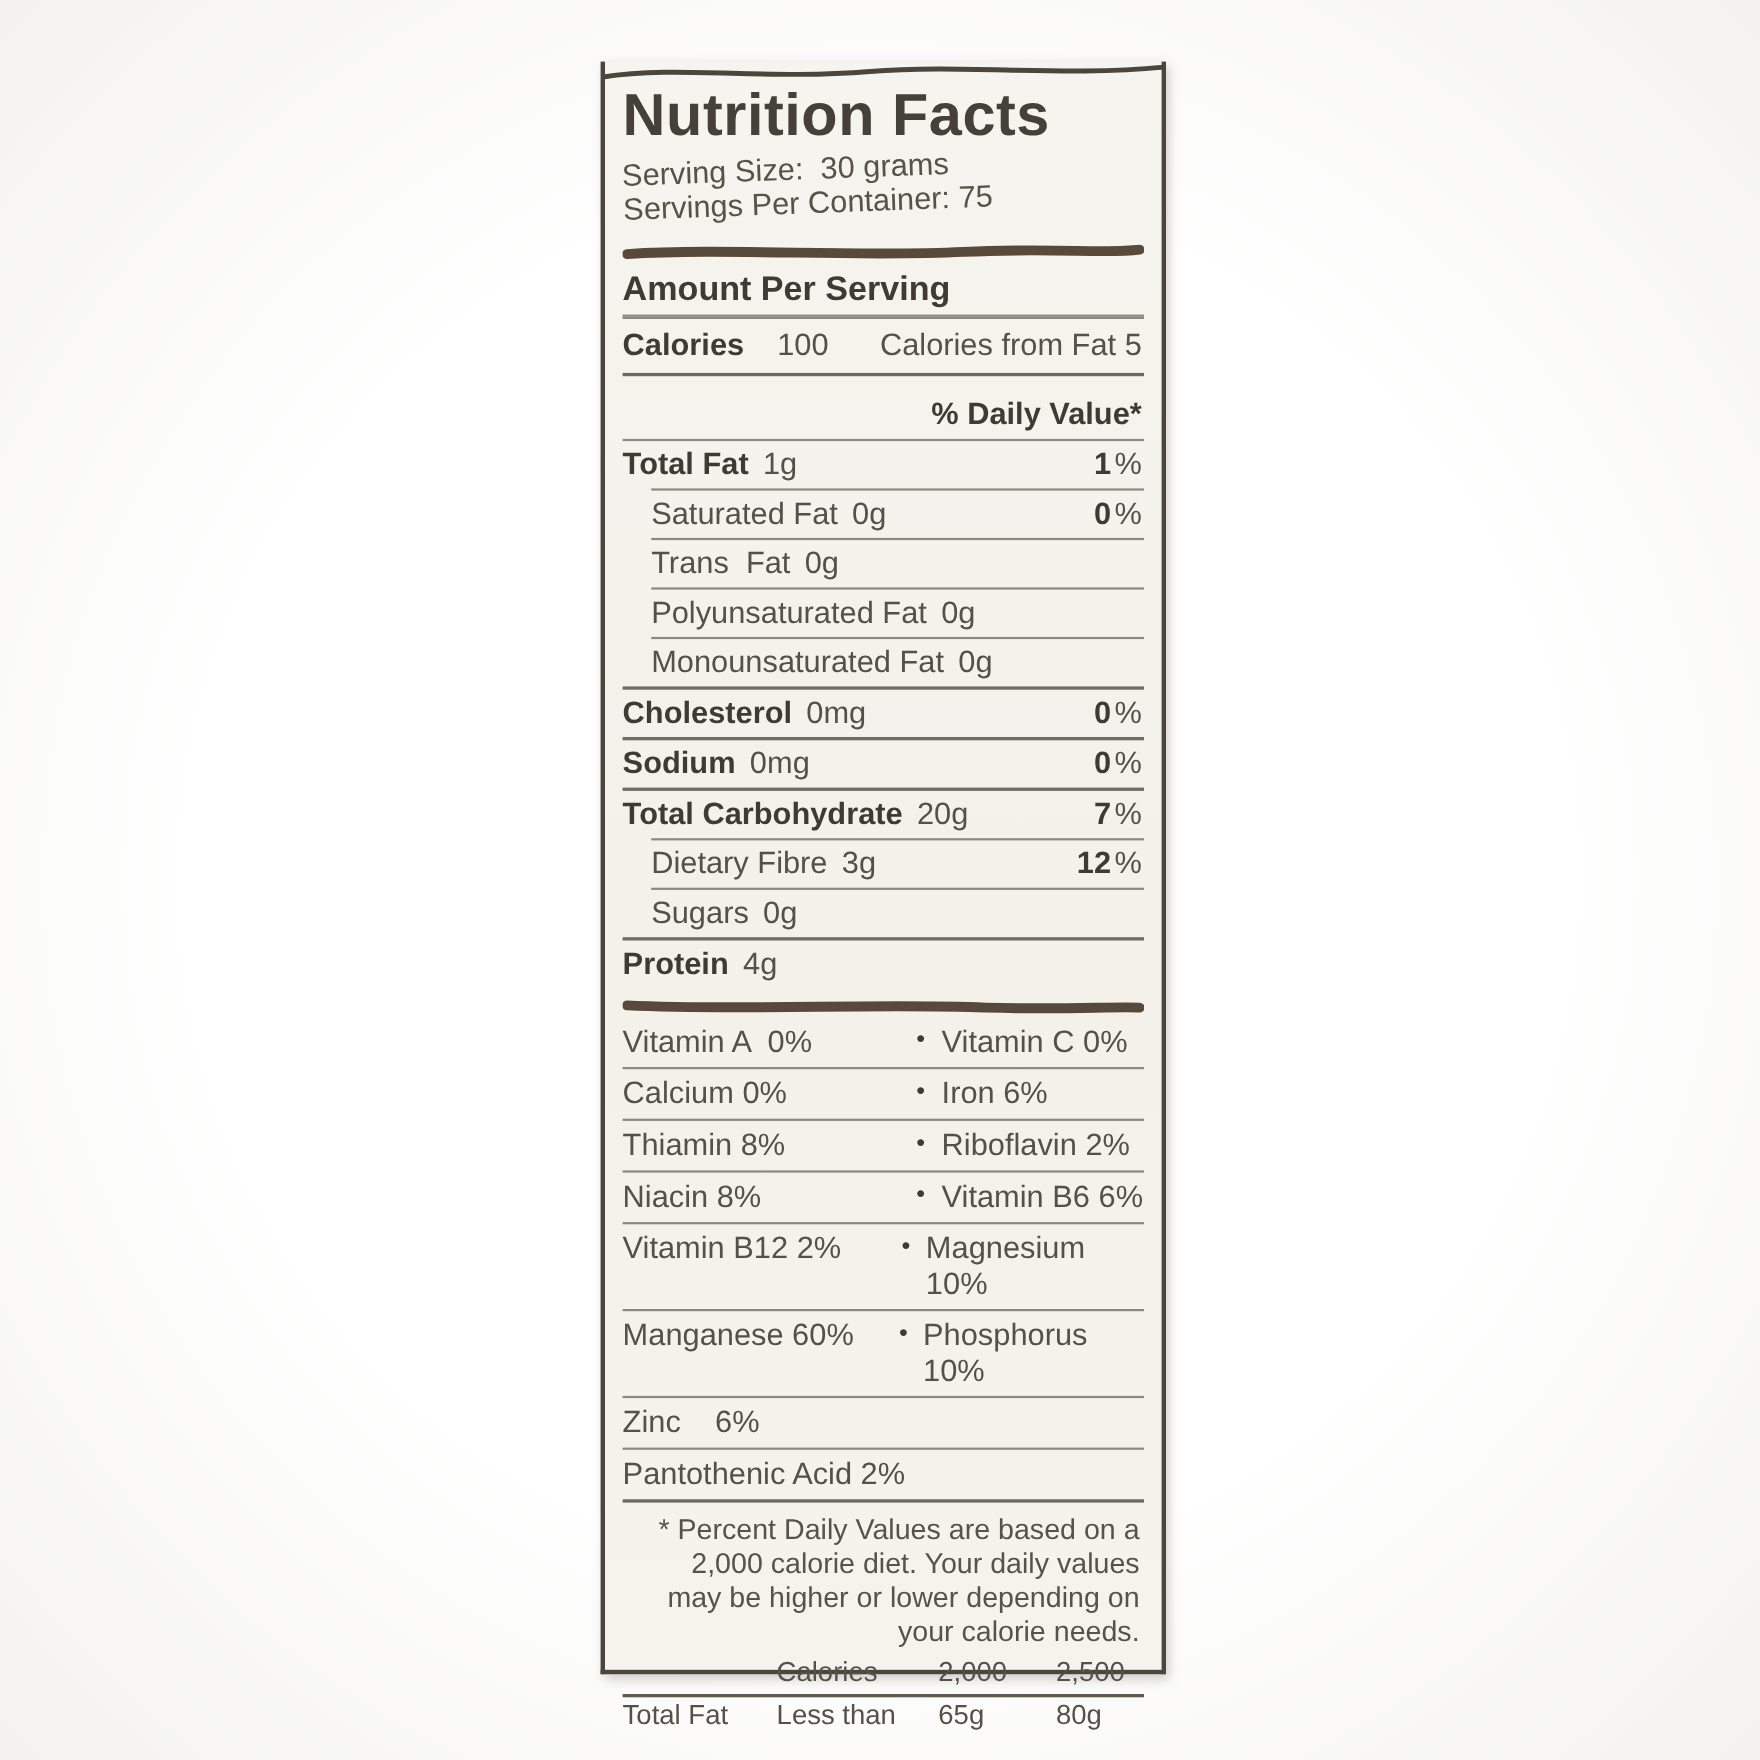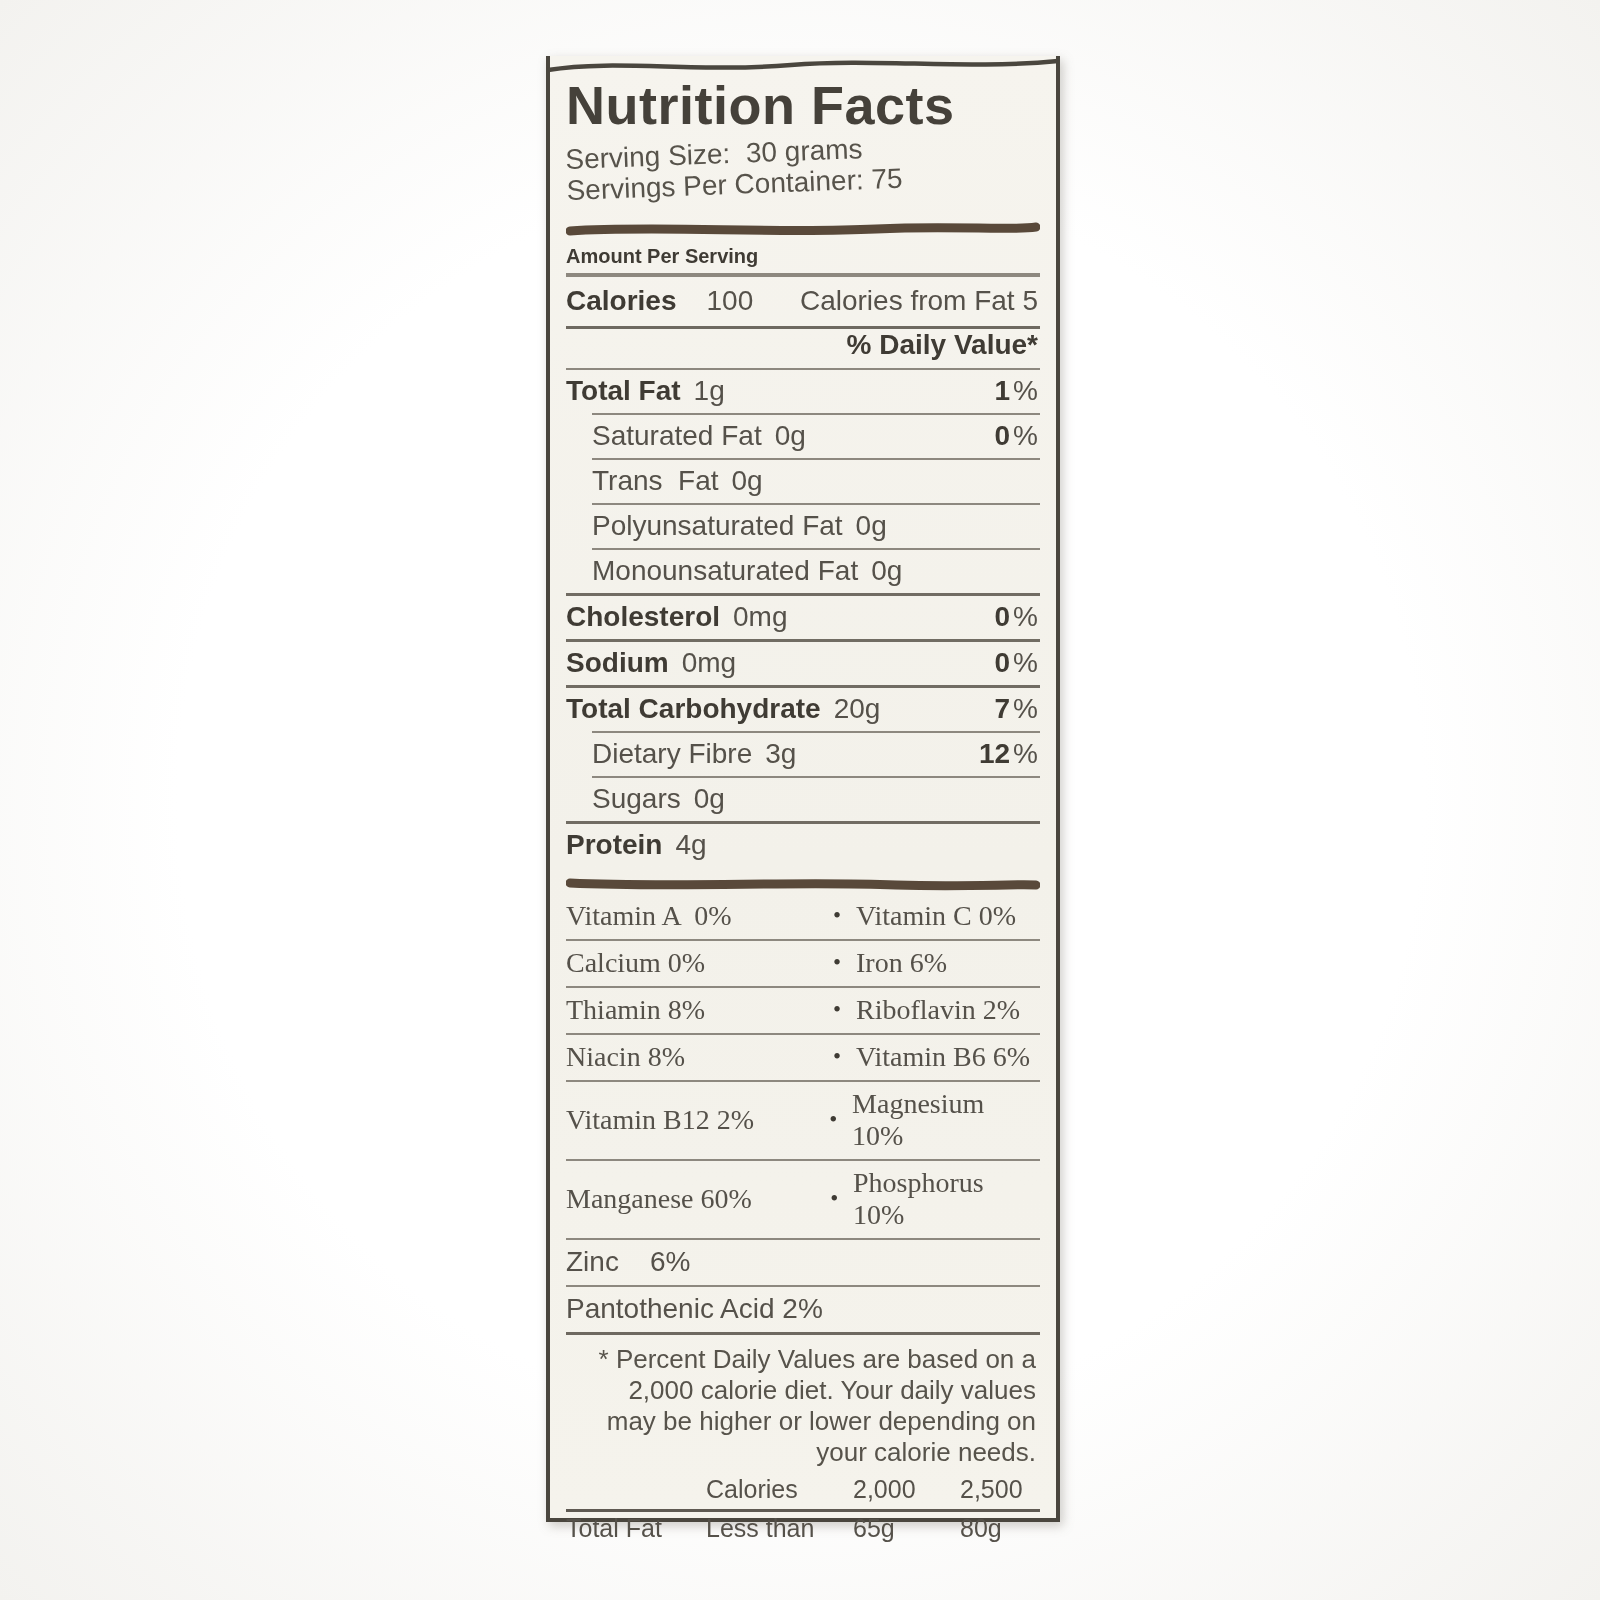--- a/index.html
+++ b/index.html
@@ -22,48 +22,48 @@
   .wave path{stroke:#4a463e;stroke-width:4.5;fill:none;}
   .title{
     margin-top:20px;font-size:54px;font-weight:bold;color:#45413a;
     letter-spacing:0.5px;line-height:58px;
   }
   .serving-block{margin-top:10px;transform:rotate(-2.1deg);transform-origin:0 50%;}
   .serving-line{font-size:28px;color:#57534b;line-height:31px;white-space:pre-wrap;}
   .bar-svg{display:block;width:100%;height:14px;margin:16px 0 2px;}
   .bar-svg path{stroke:#59493a;stroke-width:9;fill:none;stroke-linecap:round;}
   .bar-svg.second{margin:10px 0 0;}
-  .aps{font-size:20px;font-weight:bold;color:#3f3b34;padding:7px 0 5px;}
+  .aps{font-size:31px;font-weight:bold;color:#3f3b34;padding:7px 0 5px;}
   .hairline{border-top:2px solid #8d887f;}
   .calories-row{
     display:flex;align-items:baseline;border-top:2px solid #8d887f;
     padding:8px 0 9px;font-size:28px;color:#55514a;
   }
   .calories-label{font-weight:bold;color:#3f3b34;}
   .calories-value{margin-left:30px;}
   .from-fat{margin-left:auto;padding-right:2px;}
   .dv-row{
     border-top:3px solid #6e6960;text-align:right;
-    font-size:28px;font-weight:bold;color:#3f3b34;padding:0 2px 7px;
+    font-size:28px;font-weight:bold;color:#3f3b34;padding:18px 2px 7px;
   }
   .n-row{
     display:flex;align-items:baseline;font-size:28px;color:#55514a;
     padding:5px 0 6px;border-top:2px solid #8d887f;
   }
   .n-row.dark{border-top:3px solid #716c63;}
   .n-row.sub{margin-left:26px;}
   .n-row .name{white-space:pre-wrap;}
   .n-row.bold .name{font-weight:bold;color:#3f3b34;}
   .amount{margin-left:13px;}
   .dvcell{margin-left:auto;padding-right:2px;}
   .dvnum{font-weight:bold;color:#3f3b34;}
   .pct{font-weight:normal;color:#55514a;margin-left:3px;}
   .vit-row{
-    display:flex;align-items:center;font-size:28px;color:#55514a;
-    padding:6px 0 7px;border-top:2px solid #8d887f;font-family:Liberation Serif, serif;
+    display:flex;align-items:flex-start;font-size:28px;color:#55514a;
+    padding:6px 0 7px;border-top:2px solid #8d887f;
   }
   .vit-row.first{border-top:none;padding-top:9px;}
   .vit-left{width:252px;white-space:pre-wrap;}
   .vit-bullet{width:38px;text-align:center;font-size:23px;color:#3f3b34;}
   .vit-right{white-space:pre-wrap;}
   .single-row{
     border-top:2px solid #8d887f;font-size:28px;color:#55514a;
     padding:6px 0 7px;white-space:pre-wrap;
   }
   .footnote-sep{border-top:3px solid #6e6960;}

